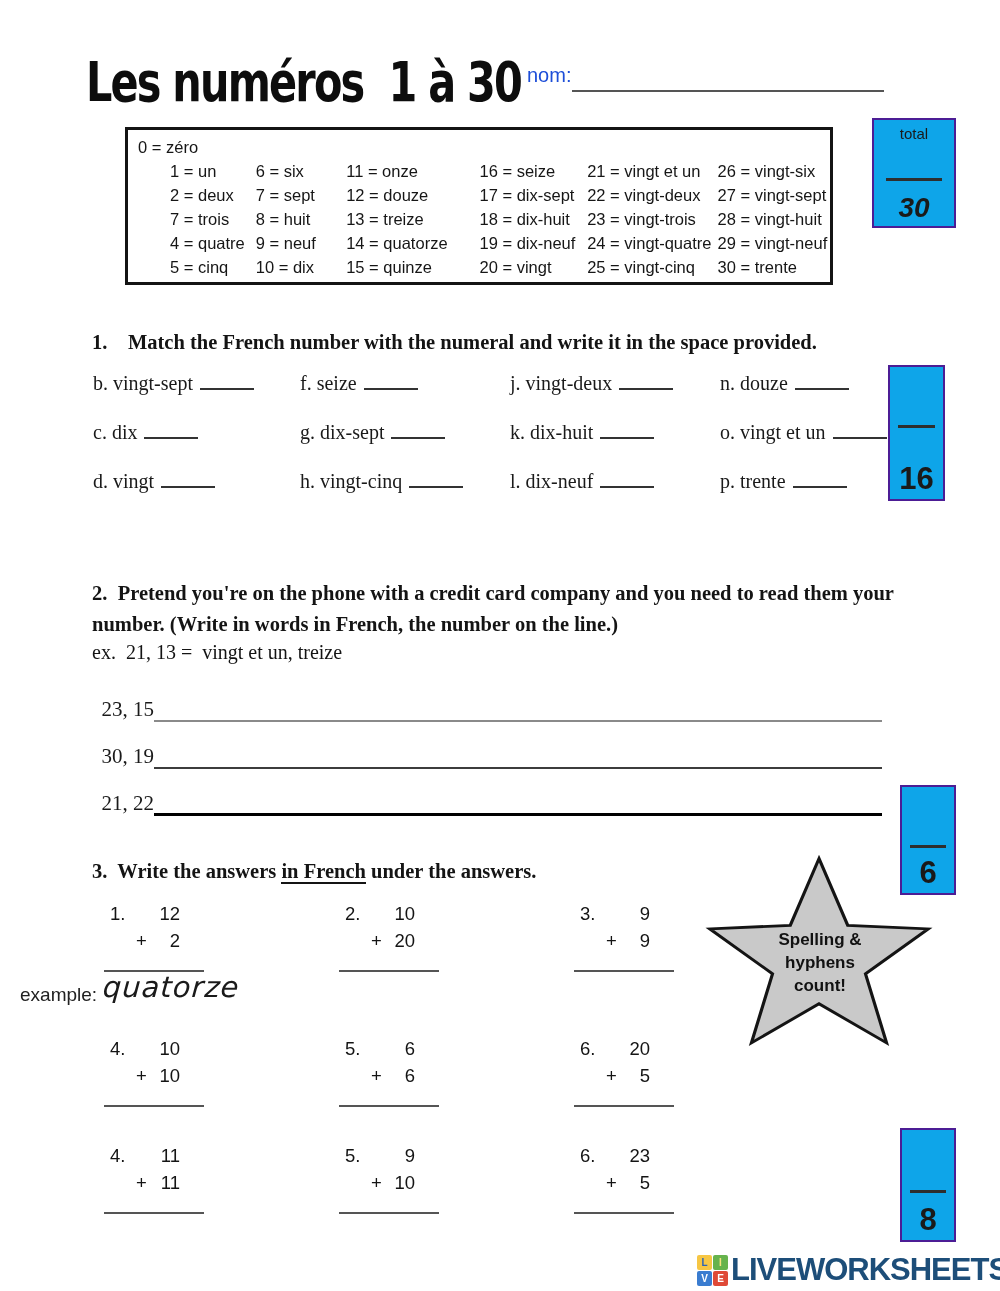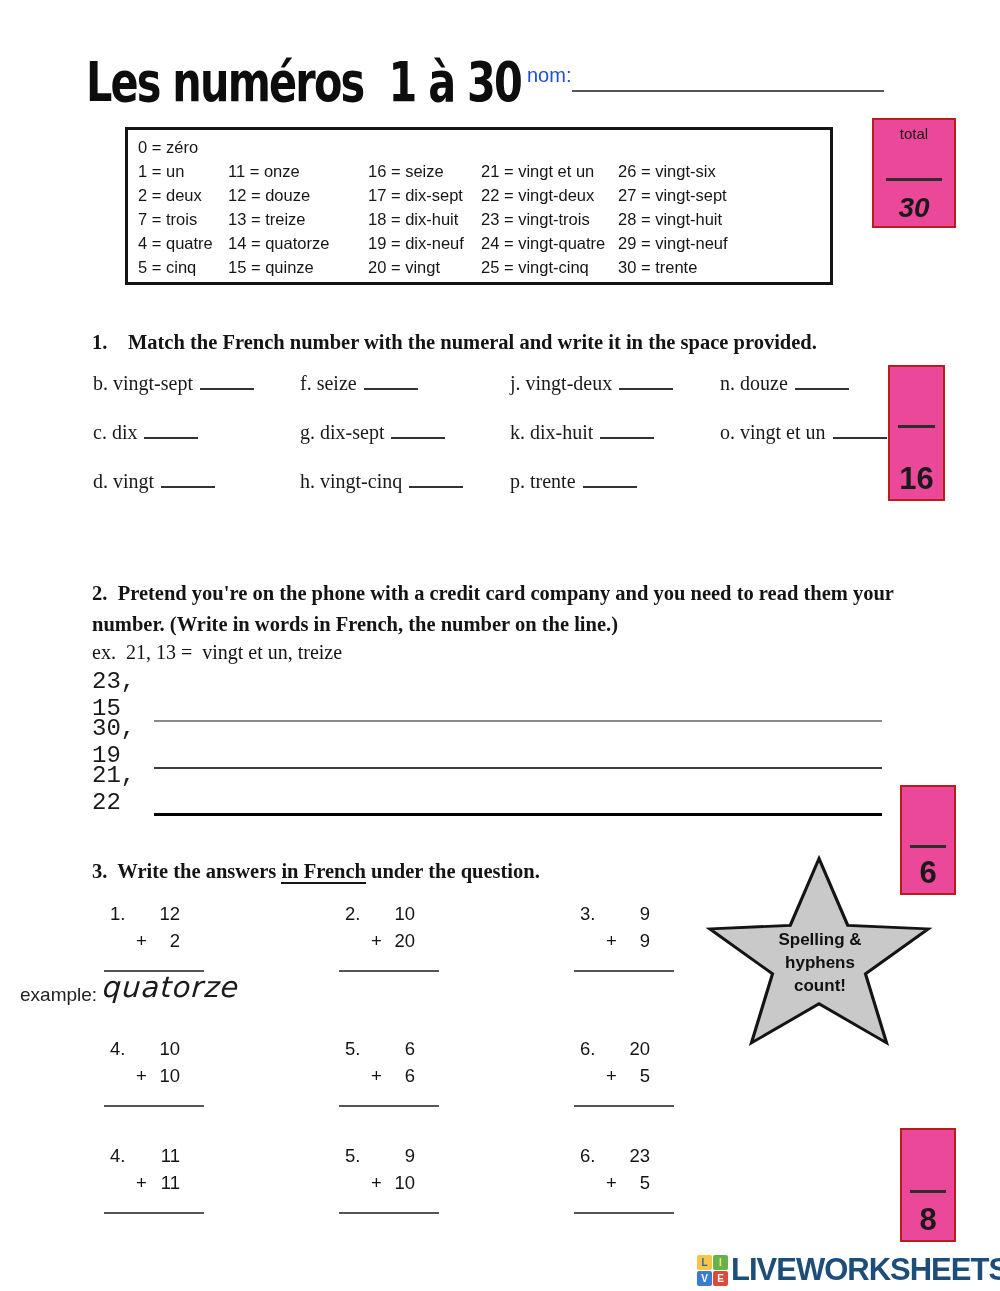--- a/index.html
+++ b/index.html
@@ -12,26 +12,26 @@
          transform:scaleX(.9) scaleY(1.18);transform-origin:left top;color:#0d0d0d;}
   .nom-label{position:absolute;left:527px;top:64px;font-size:20px;color:#1d4ed8;}
   .nom-line{position:absolute;left:572px;top:62px;width:312px;height:28px;
             border-bottom:2px solid #555;}
 
   
   .refbox{position:absolute;left:125px;top:127px;width:708px;height:158px;
           border:3px solid #141414;box-sizing:border-box;padding:5px 0 0 10px;
           font-size:16.5px;line-height:24px;color:#161616;}
   .ref-zero{height:24px;}
-  .ref-cols{display:flex;}
+  .ref-cols{display:flex;margin-left:32px;}
   .ref-col div{height:24px;white-space:pre;}
   .rc0{width:90px}.rc1{width:95px}.rc2{width:140px}.rc3{width:113px}.rc4{width:137px}.rc5{width:118px}
 
   
-  .scorebox{position:absolute;border:2px solid #b91c1c;box-sizing:border-box;background:#ec4899;}
+  .scorebox{position:absolute;border:2px solid #4c1d95;box-sizing:border-box;background:#0ea5e9;}
   .scorebox .sline{position:absolute;left:15%;width:70%;border-top:3px solid #2e2e2e;}
   .scorebox .sval{position:absolute;left:0;right:0;bottom:2px;text-align:center;
                   font-weight:bold;font-family:"Liberation Sans",sans-serif;}
   .scorebox .slabel{position:absolute;left:0;right:0;top:5px;text-align:center;font-size:15px;}
   .box-total{left:872px;top:118px;width:84px;height:110px;}
   .box-total .sline{top:58px;}
   .box-total .sval{font-size:28px;font-style:italic;}
   .box-16{left:888px;top:365px;width:57px;height:136px;}
   .box-16 .sline{top:58px;}
   .box-16 .sval{font-size:31px;}
@@ -54,21 +54,21 @@
 
   
   .match{position:absolute;left:93px;top:372px;width:860px;}
   .mrow{display:flex;height:49px;font-family:"Liberation Serif",serif;font-size:20px;}
   .mc0{width:207px}.mc1{width:210px}.mc2{width:210px}.mc3{width:200px}
   .blank{display:inline-block;width:54px;height:15px;margin-left:7px;
          border-bottom:2px solid #333;}
 
   
   .prompt{position:absolute;left:92px;width:790px;display:flex;align-items:flex-end;height:26px;}
-  .plabel{font-family:Liberation Mono, monospace;font-size:24px;width:62px;flex:none;}
+  .plabel{font-family:Liberation Serif, serif;font-size:21px;width:62px;flex:none;text-align:right;}
   .pline{flex:1;height:20px;}
   .pl1{border-bottom:2px solid #8a8a8a;}
   .pl2{border-bottom:2px solid #3c3c3c;}
   .pl3{border-bottom:3px solid #000;}
 
   
   .prob{position:absolute;width:112px;font-size:18.5px;color:#141414;}
   .prow{position:relative;height:27px;}
   .pnum{position:absolute;left:0;}
   .pplus{position:absolute;left:26px;}
@@ -110,20 +110,27 @@
   <div class="refbox">
     <div class="ref-zero">0 = zéro</div>
     <div class="ref-cols">
       <div class="ref-col rc0">
         <div>1 = un</div>
         <div>2 = deux</div>
         <div>7 = trois</div>
         <div>4 = quatre</div>
         <div>5 = cinq</div>
       </div>
+      <div class="ref-col rc1">
+        <div>6 = six</div>
+        <div>7 = sept</div>
+        <div>8 = huit</div>
+        <div>9 = neuf</div>
+        <div>10 = dix</div>
+      </div>
       <div class="ref-col rc2">
         <div>11 = onze</div>
         <div>12 = douze</div>
         <div>13 = treize</div>
         <div>14 = quatorze</div>
         <div>15 = quinze</div>
       </div>
       <div class="ref-col rc3">
         <div>16 = seize</div>
         <div>17 = dix-sept</div>
@@ -165,20 +172,21 @@
     </div>
     <div class="mrow">
       <span class="mc0"><span>c. dix</span><span class="blank"></span></span>
       <span class="mc1"><span>g.  dix-sept</span><span class="blank"></span></span>
       <span class="mc2"><span>k.  dix-huit</span><span class="blank"></span></span>
       <span class="mc3"><span>o.  vingt et un</span><span class="blank"></span></span>
     </div>
     <div class="mrow">
       <span class="mc0"><span>d. vingt</span><span class="blank"></span></span>
       <span class="mc1"><span>h.  vingt-cinq</span><span class="blank"></span></span>
+      <span class="mc2"><span>l.  dix-neuf</span><span class="blank"></span></span>
       <span class="mc3"><span>p. trente</span><span class="blank"></span></span>
     </div>
   </div>
 
   <div class="scorebox box-16">
     <div class="sline"></div>
     <div class="sval">16</div>
   </div>
 
   <div class="serif-bold h2">2.  Pretend you're on the phone with a credit card company and you need to read them your number. (Write in words in French, the number on the line.)</div>
@@ -195,21 +203,21 @@
   <div class="prompt" style="top:790px">
     <span class="plabel">21, 22</span>
     <span class="pline pl3"></span>
   </div>
 
   <div class="scorebox box-6">
     <div class="sline"></div>
     <div class="sval">6</div>
   </div>
 
-  <div class="serif-bold h3"><span>3.  Write the answers </span><span class="uline">in French</span><span> under the question.</span></div>
+  <div class="serif-bold h3"><span>3.  Write the answers </span><span class="uline">in French</span><span> under the answers.</span></div>
 
   <div class="prob" style="left:110px;top:903px">
     <div class="prow">
         <span class="pnum">1.</span>
         <span class="pval">12</span>
       </div>
     <div class="prow">
         <span class="pplus">+</span>
         <span class="pval">2</span>
       </div>

